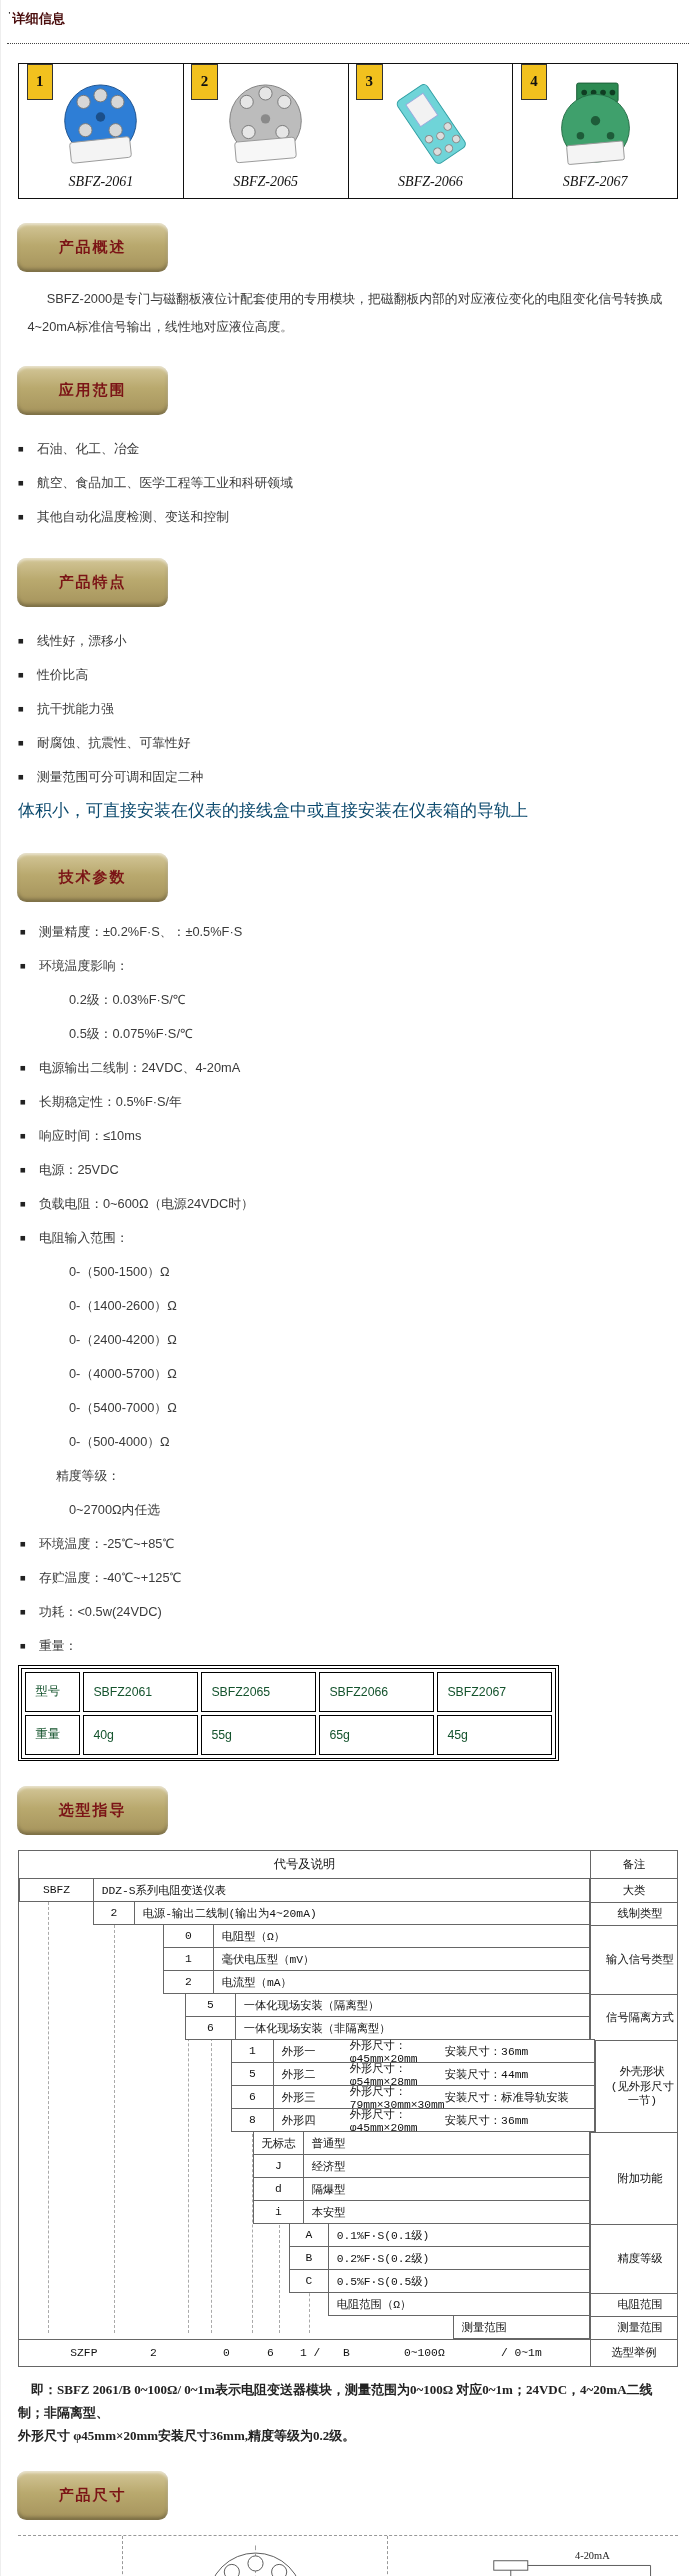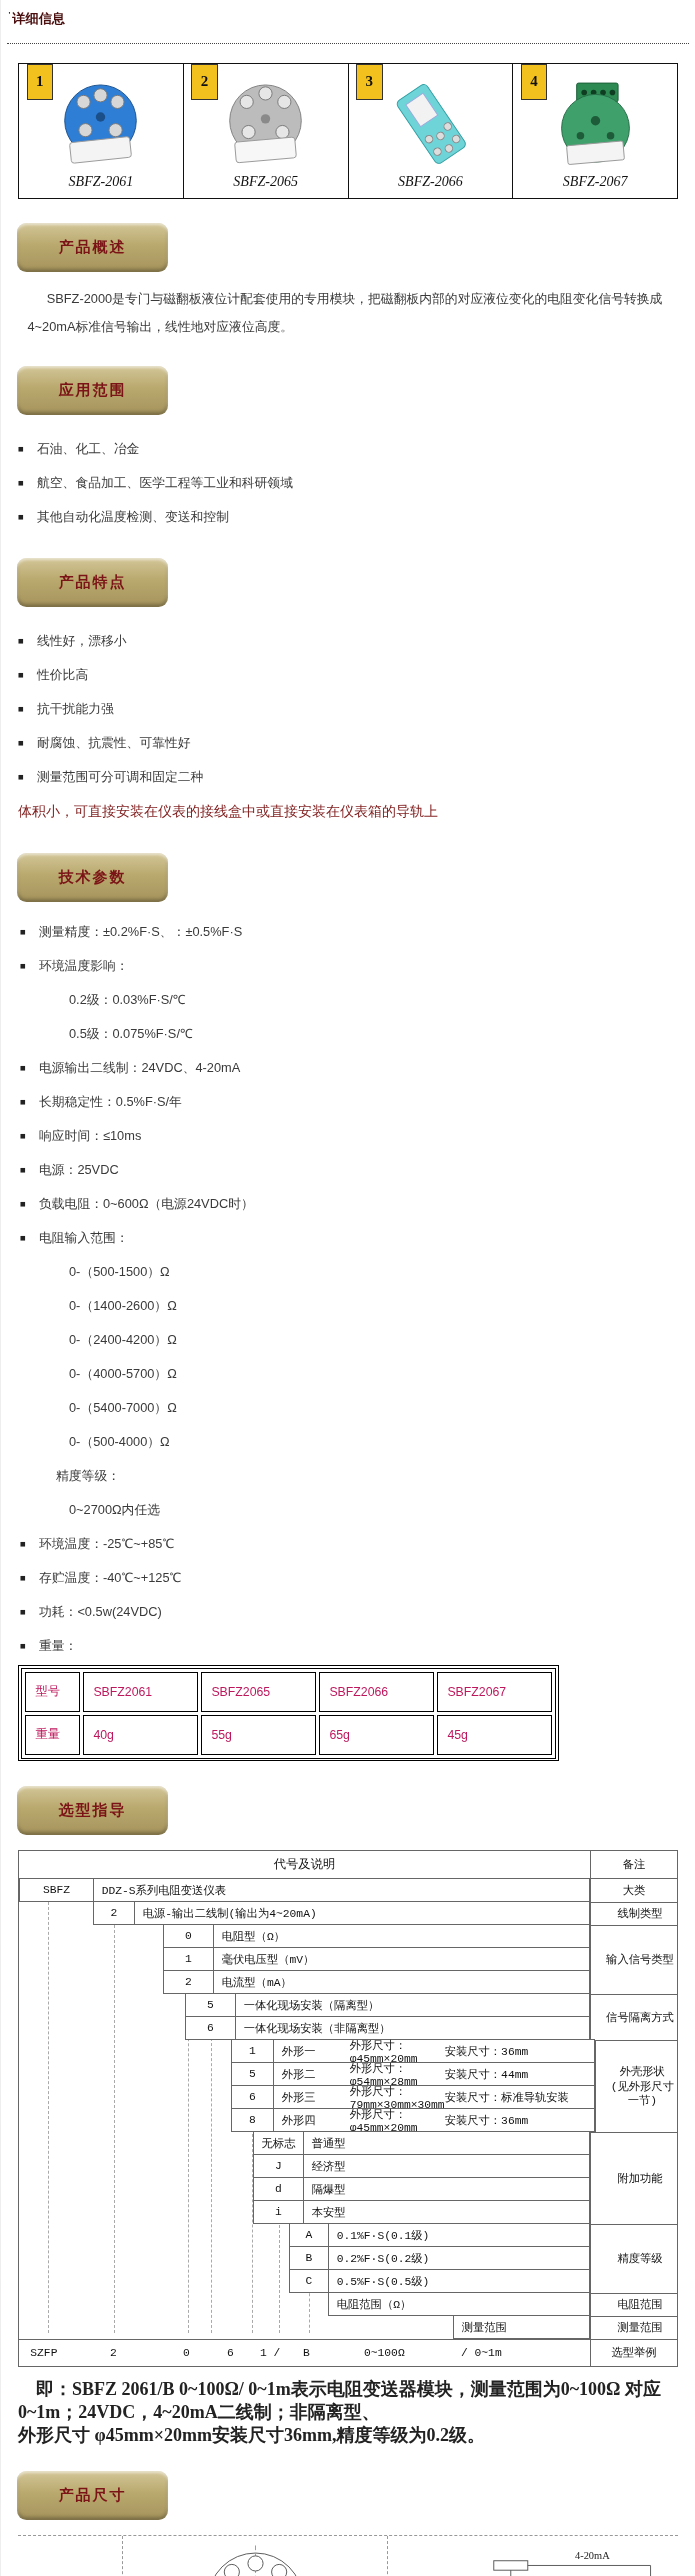--- a/index.html
+++ b/index.html
@@ -32,26 +32,26 @@
   .body-text { margin: 5.7px 24.6px 0 26.5px; font-size: 12.8px; line-height: 28px; color: #3a3a3a; text-indent: 1.5em; }
 
   .blist { margin: 17px 17px 0 17px; }
   .blist-item { font-size: 12.8px; line-height: 34px; color: #3a3a3a; padding-left: 19px; position: relative; }
   .blt { position: absolute; left: 0; top: 0; font-size: 9.5px; color: #222; }
   .tlist { margin: 13.2px 17px 0 19px; }
   .t-item { font-size: 12.8px; line-height: 34px; color: #3a3a3a; position: relative; }
   .t-b { padding-left: 19px; }
   .t-iA { padding-left: 49px; }
   .t-iB { padding-left: 36px; }
-  .plain-line { font-size: 14px; line-height: 34px; color: #7f1d1d; margin: 0 17px; }
+  .plain-line { font-size: 17px; line-height: 34px; color: #0c4a6e; margin: 0 17px; }
 
   
   .wt-wrap { margin: 1.9px 0 0 17px; border: 0.9px solid #000; padding: 1.9px; width: fit-content; background: #fff; }
   .wt { border: 0.9px solid #000; border-collapse: separate; border-spacing: 3.8px; }
-  .wt td { border: 0.9px solid #000; padding: 10.4px 9.5px; font-size: 12.3px; color: #be185d; }
+  .wt td { border: 0.9px solid #000; padding: 10.4px 9.5px; font-size: 12.3px; color: #14532d; }
   .wt td.c0 { width: 55px; }
   .wt td.cn { width: 115px; }
 
   
   .sel-table { position: relative; margin: 15px 17px 0 17px; border: 0.9px solid #666;
                font-family: Liberation Mono, monospace; font-size: 11.3px; color: #111; }
   .ldr { position: absolute; width: 0; border-left: 0.9px dashed #aaa; }
   .sel-head { display: flex; height: 28px; border-bottom: 0.9px solid #666; position: relative; background: #fff; }
   .sh-main { flex: 1; display: flex; align-items: center; justify-content: center; font-size: 12.3px; }
   .sh-remark { width: 87px; border-left: 0.9px solid #666; display: flex; align-items: center; justify-content: center; }
@@ -62,24 +62,24 @@
   .grp + .grp .g-remark, .grp.bt .g-remark { border-top: 0.9px solid #666; padding-left: 12px; }
   .s-row { display: flex; height: 23px; }
   .s-sp { flex: none; }
   .s-code { background: #fff; border: 0.9px solid #666; margin-top: -0.9px; display: flex; align-items: center; justify-content: center; flex: none; }
   .s-desc { background: #fff; border: 0.9px solid #666; margin-top: -0.9px; margin-left: -0.9px; flex: 1; display: flex; align-items: center; padding-left: 7.6px; }
   .s-desc .n { width: 68px; flex: none; }
   .s-desc .s { flex: 1; }
   .s-desc .m { width: 149px; flex: none; }
   .s-ex { display: flex; height: 26.5px; border-top: 0.9px solid #666; background: #fff; }
   .ex-cells { flex: 1; position: relative; }
-  .ex-c { position: absolute; top: 50%; transform: translateY(-50%); }
+  .ex-c { position: absolute; top: 50%; transform: translateY(-50%); margin-left: 40px; }
   .ex-remark { width: 87px; border-left: 0.9px solid #666; display: flex; align-items: center; justify-content: center; }
 
-  .note { margin: 11.3px 17px 0 17px; font-family: "Liberation Serif", serif; font-size: 18px; font-weight: bold; color: #222; line-height: 23px; }
+  .note { margin: 11.3px 17px 0 17px; font-family: "Liberation Serif", serif; font-size: 13px; font-weight: bold; color: #222; line-height: 23px; }
   .note .l2 { text-indent: 0; }
   .note .l1 { text-indent: 1em; }
 
   
   .dims { margin: 15px 17px 23px 17px; border-top: 0.9px dashed #999; border-bottom: 0.9px dashed #999; }
   .dim-row { display: flex; border-top: 0.9px dashed #999; }
   .dim-row:first-child { border-top: none; }
   .dim-label { width: 104px; display: flex; flex-direction: column; align-items: center; justify-content: center; gap: 5.7px; }
   .dim-draw { width: 265px; border-left: 0.9px dashed #999; position: relative; }
   .dim-wire { flex: 1; border-left: 0.9px dashed #999; position: relative; }

